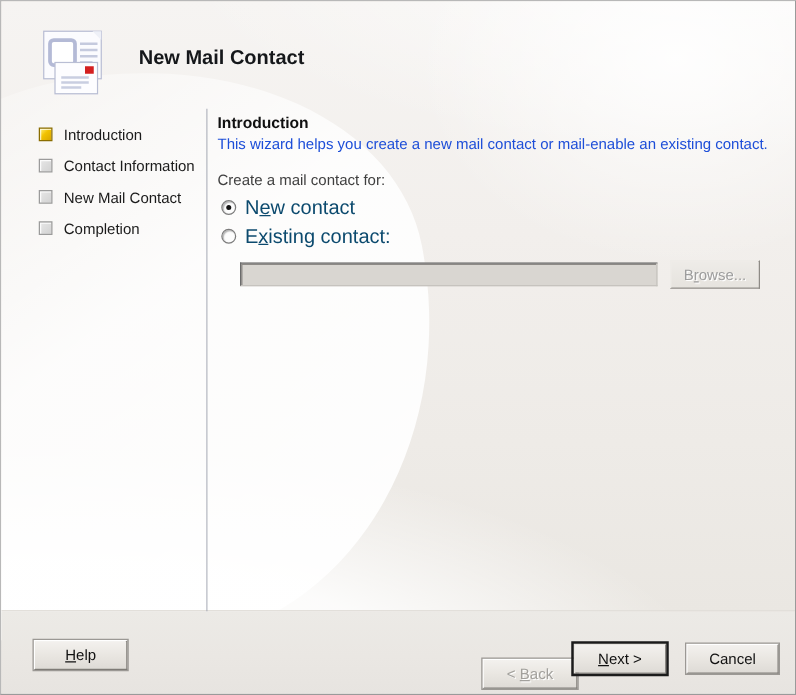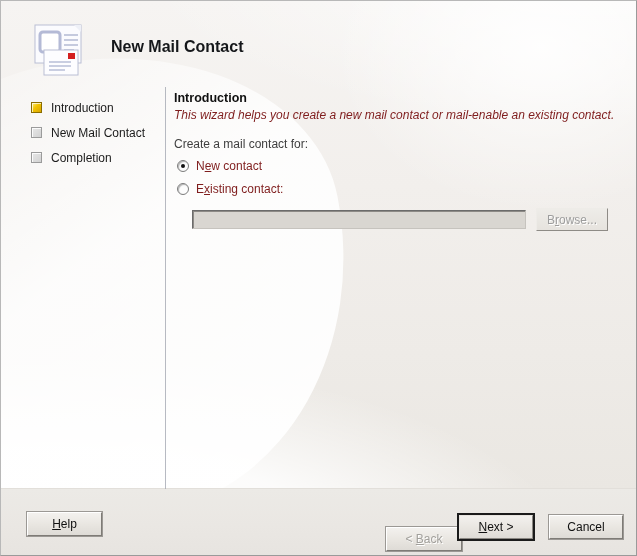--- a/index.html
+++ b/index.html
@@ -140,39 +140,38 @@
     right: 14px;
   }
   #pane-heading {
     font-size: 12.5px;
     font-weight: bold;
     color: #101010;
     margin: 0 0 3px 0;
   }
   #pane-desc {
     font-size: 12px;
-    color: #7f1d1d;
+    color: #1d4ed8;
     margin: 0 0 15px 0;
     white-space: nowrap;
-    font-style: italic;
   }
   #group-label {
     font-size: 12px;
     color: #404040;
     margin: 0 0 6px 0;
   }
 
   
   .radio-row {
     position: relative;
     height: 19px;
     margin-bottom: 4px;
     padding-left: 22px;
-    font-size: 12px;
-    color: #7f1d1d;
+    font-size: 16px;
+    color: #0c4a6e;
     line-height: 19px;
     white-space: nowrap;
     cursor: default;
   }
   .radio-dot {
     position: absolute;
     left: 3px;
     top: 3px;
     width: 12px;
     height: 12px;
@@ -313,20 +312,24 @@
 
   <div id="divider"></div>
 
   <div id="steps">
 
     <div class="step">
       <span class="step-marker active"></span>
       <span>Introduction</span>
     </div>
 
+    <div class="step">
+      <span class="step-marker pending"></span>
+      <span>Contact Information</span>
+    </div>
 
     <div class="step">
       <span class="step-marker pending"></span>
       <span>New Mail Contact</span>
     </div>
 
     <div class="step">
       <span class="step-marker pending"></span>
       <span>Completion</span>
     </div>

